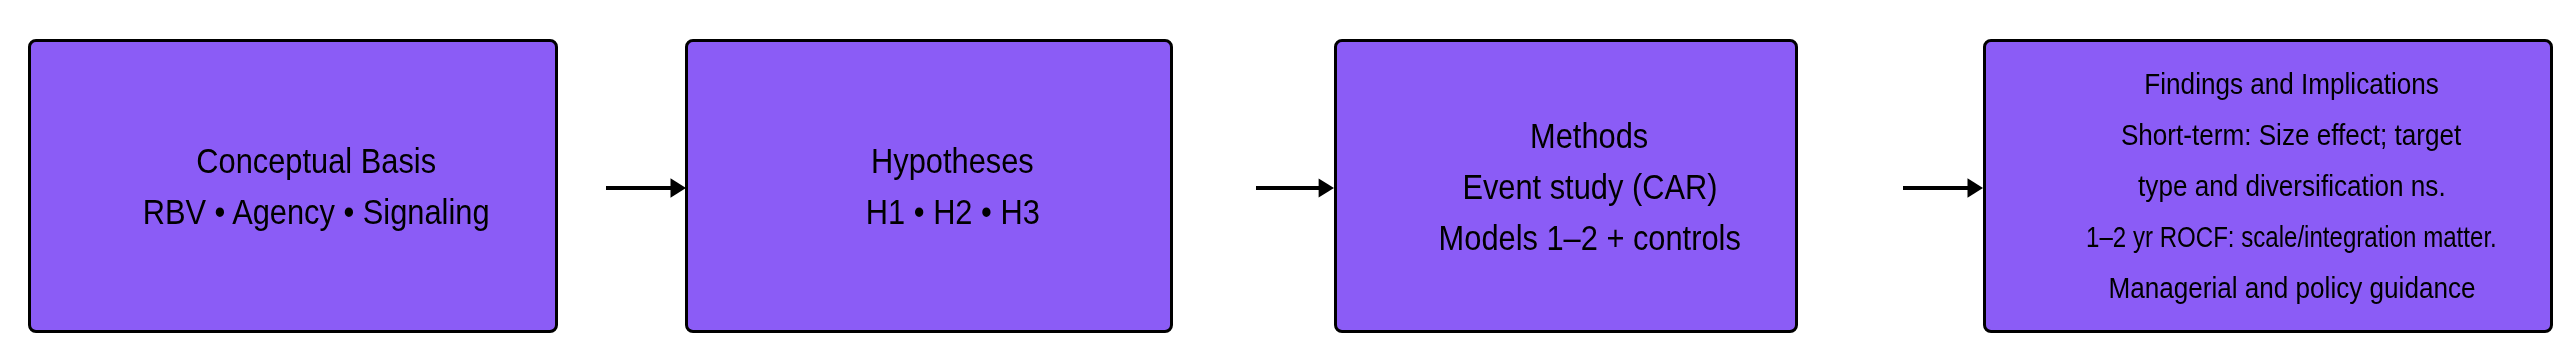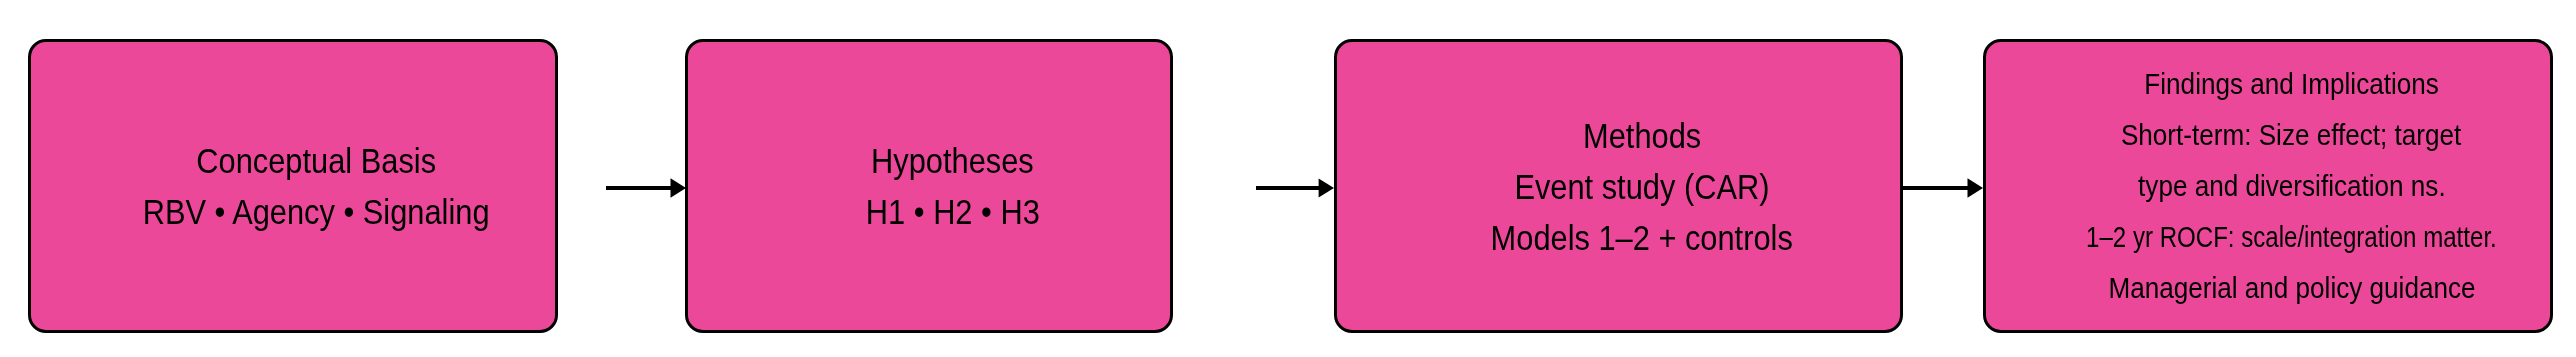--- a/index.html
+++ b/index.html
@@ -13,22 +13,22 @@
     width: 2576px;
     height: 358px;
     background: #ffffff;
     overflow: hidden;
     font-family: "Liberation Sans", "DejaVu Sans", sans-serif;
   }
   .node {
     position: absolute;
     box-sizing: border-box;
     border: 3.2px solid #000000;
-    border-radius: 18px;
-    background: #ec4899;
+    border-radius: 8px;
+    background: #8b5cf6;
     display: flex;
     flex-direction: column;
     align-items: center;
     justify-content: center;
     text-align: center;
     color: #000000;
     padding-left: 47px;
   }
   .node .line {
     display: block;
@@ -84,21 +84,21 @@
     <span class="line">H1 • H2 • H3</span>
   </div>
 
   <div class="connector" style="left:1256px; top:175px; width:78px;">
     <svg width="78" height="26" viewBox="0 0 122 40" aria-hidden="true">
       <line x1="0" y1="20" x2="106" y2="20" stroke="#000000" stroke-width="6"></line>
       <polygon points="98,5 122,20 98,35" fill="#000000"></polygon>
     </svg>
   </div>
 
-  <div class="node big" style="left:1334px; top:39px; width:569px; height:294px;">
+  <div class="node big" style="left:1334px; top:39px; width:464px; height:294px;">
     <span class="line">Methods</span>
     <span class="line">Event study (CAR)</span>
     <span class="line">Models 1–2 + controls</span>
   </div>
 
   <div class="connector" style="left:1903px; top:175px; width:80px;">
     <svg width="80" height="26" viewBox="0 0 124 40" aria-hidden="true">
       <line x1="0" y1="20" x2="108" y2="20" stroke="#000000" stroke-width="6"></line>
       <polygon points="100,5 124,20 100,35" fill="#000000"></polygon>
     </svg>

